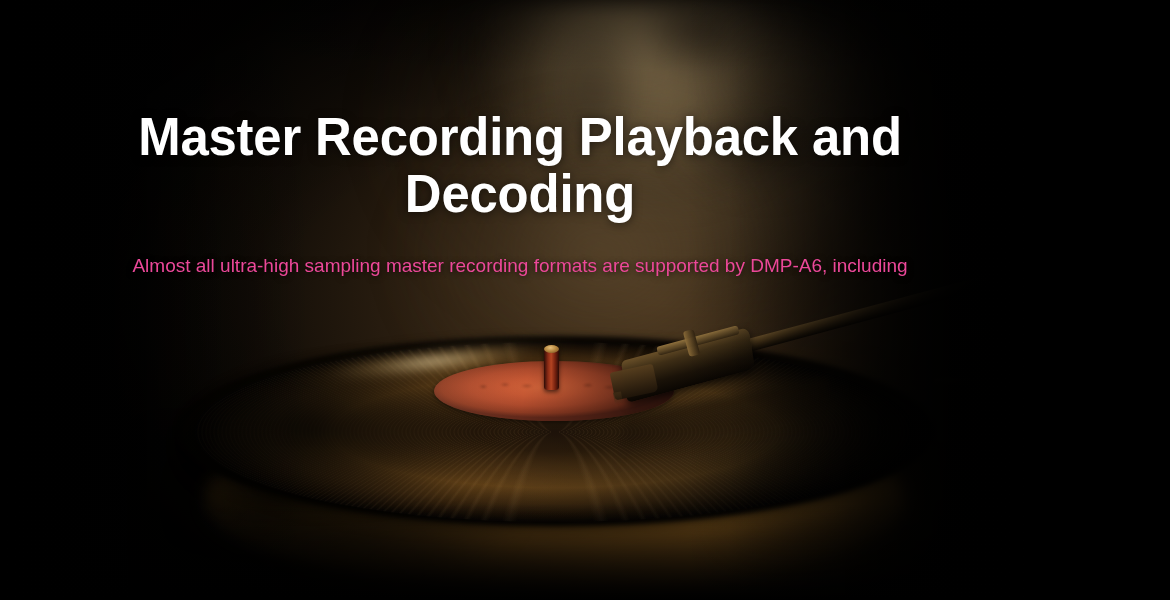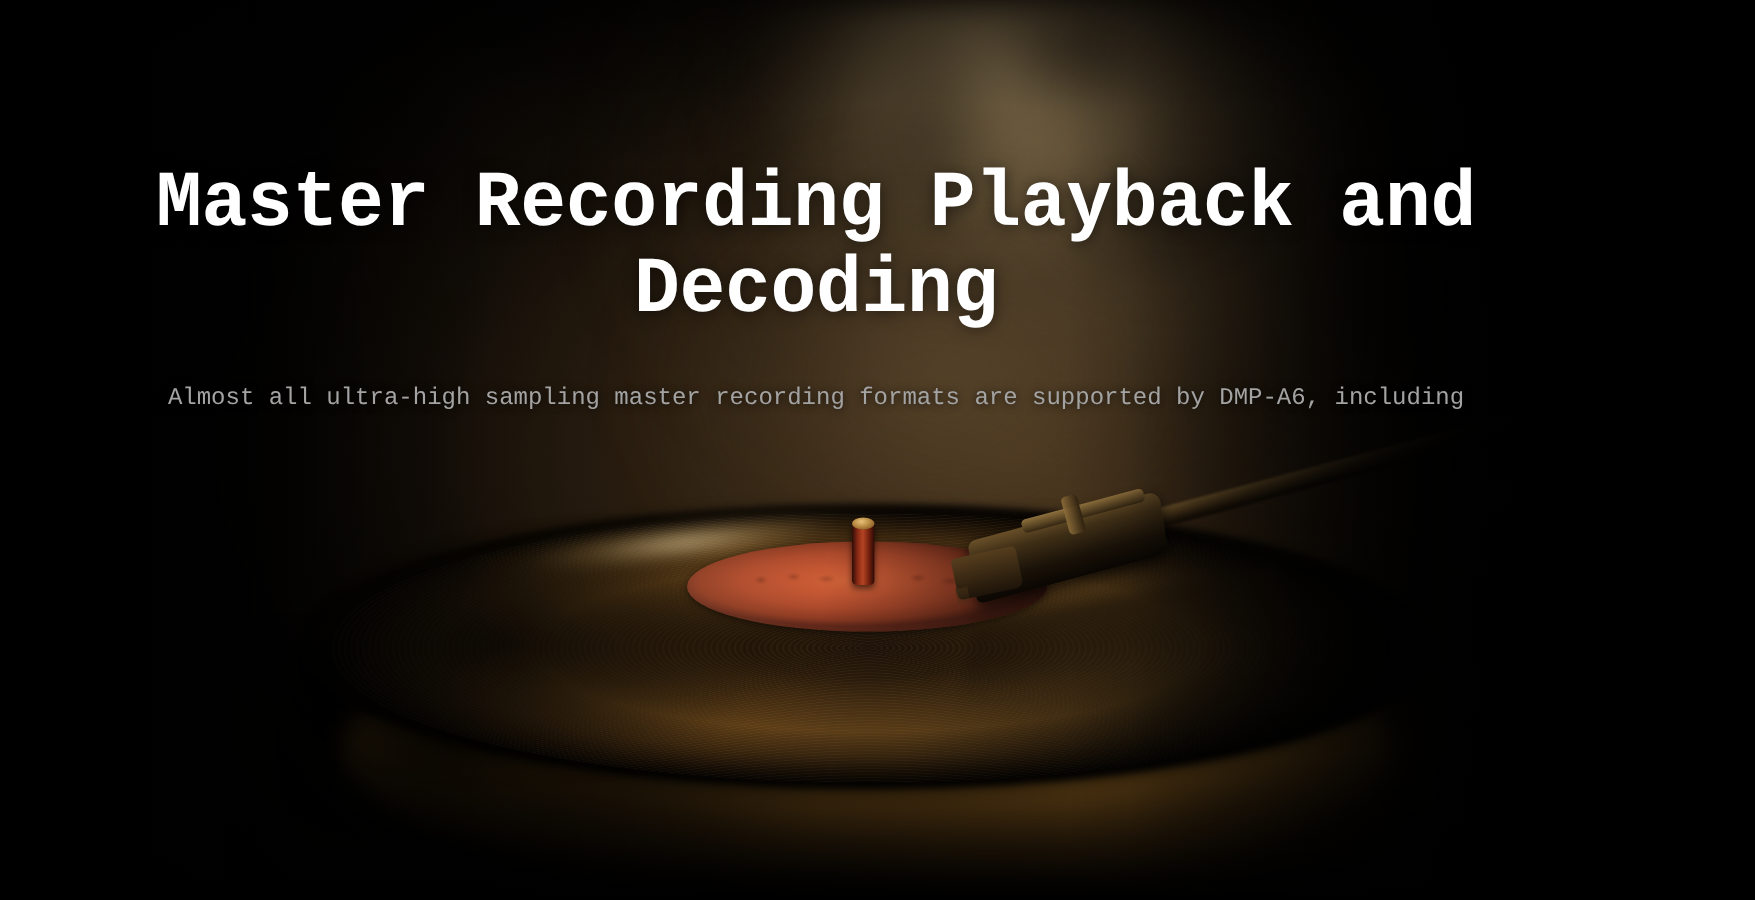--- a/index.html
+++ b/index.html
@@ -7,22 +7,21 @@
     margin: 0;
     padding: 0;
     background: #000;
   }
   #stage {
     position: relative;
     width: 1040px;
     height: 600px;
     overflow: hidden;
     background: #000;
-    font-family: Liberation Mono, monospace;
-    margin-left: 24px;
+    font-family: Liberation Sans, sans-serif;
     -webkit-font-smoothing: antialiased;
   }
 
   
   .layer { position: absolute; inset: 0; pointer-events: none; }
 
   
   .bg-base {
     background:
       radial-gradient(ellipse 780px 560px at 660px 300px,
@@ -382,24 +381,24 @@
     line-height: 1.08;
     font-weight: 700;
     letter-spacing: -0.2px;
     color: #ffffff;
     transform: scaleX(0.96);
     text-shadow: 0 1px 10px rgba(0,0,0,0.55);
   }
   .hero-sub {
     margin: 0;
     padding-top: 28px;
-    font-size: 16px;
+    font-size: 19px;
     line-height: 31px;
     font-weight: 400;
-    color: #a3a3a3;
+    color: #ec4899;
     text-shadow: 0 1px 6px rgba(0,0,0,0.7);
   }
   .hero-sub span { display: block; }
 </style>
 </head>
 <body>
 
 <div id="stage">
 
   <div class="layer bg-base"></div>

